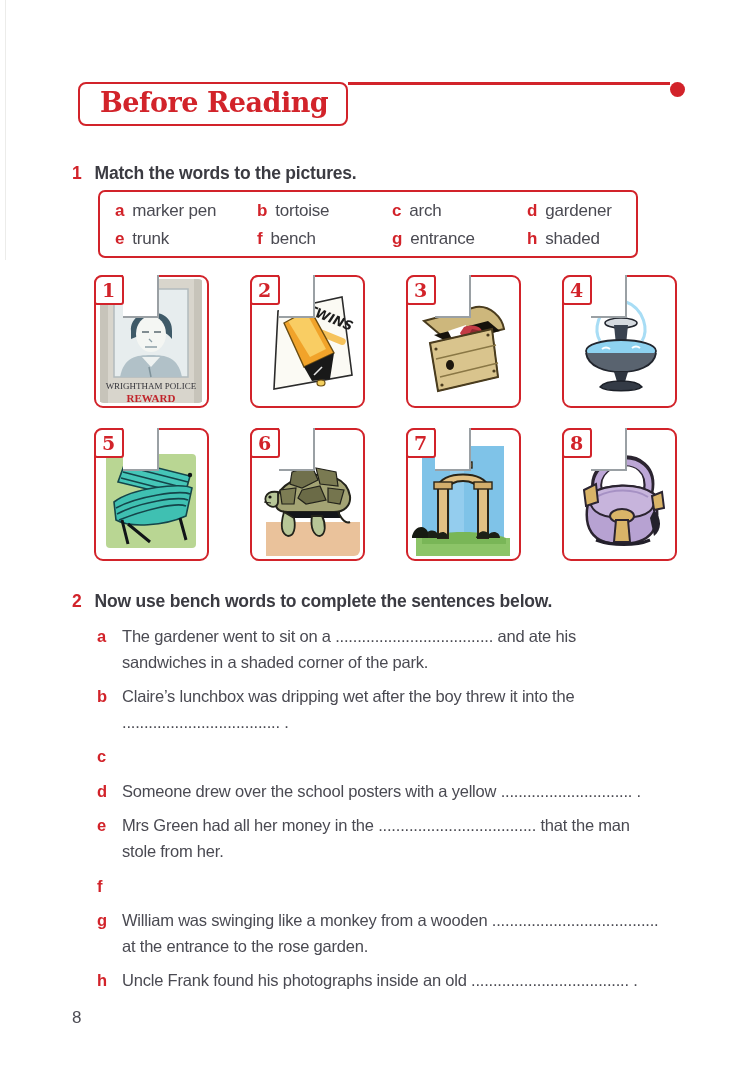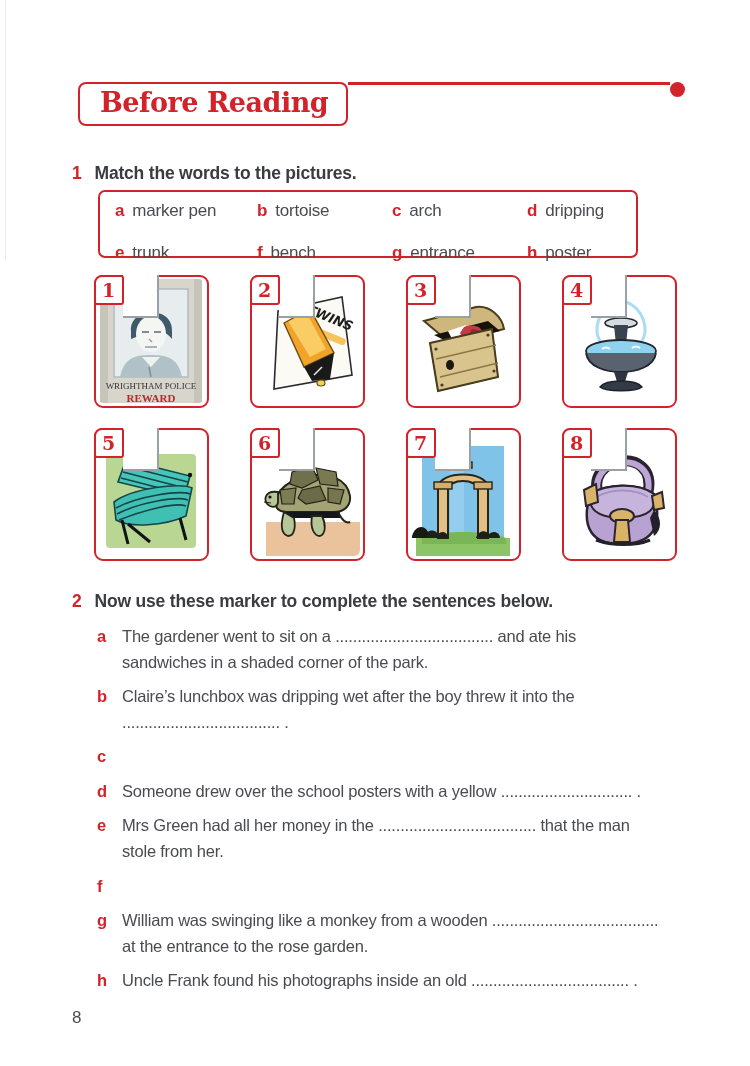--- a/index.html
+++ b/index.html
@@ -16,21 +16,21 @@
   .title-dot { width:15px; height:15px; border-radius:50%; background:#d2232a; }
 
   
   .ex-head { position:absolute; left:72px; font-size:17.5px; font-weight:bold; color:#3b3b42; letter-spacing:-0.2px; }
   .ex-head .ex-num { color:#d2232a; margin-right:13px; }
   #ex1-head { top:163px; }
   #ex2-head { top:591px; }
 
   
   .word-bank { position:absolute; left:98px; top:190px; width:540px; height:68px; border:2.5px solid #d2232a; border-radius:7px; background:#fff;
-    display:grid; grid-template-columns:142px 135px 135px auto; grid-auto-rows:min-content; padding:9px 0 0 15px; row-gap:22px; }
+    display:grid; grid-template-columns:142px 135px 135px auto; grid-auto-rows:min-content; padding:9px 0 0 15px; row-gap:8px; }
   .wb-item { font-size:17px; color:#4a4a52; letter-spacing:-0.2px; white-space:nowrap; }
   .wb-letter { color:#d2232a; font-weight:bold; margin-right:8px; }
 
   
   .cards { position:absolute; left:94px; top:275px; display:grid; grid-template-columns:repeat(4,115px); grid-template-rows:133px 133px; column-gap:41px; row-gap:20px; }
   .card { position:relative; border:2.5px solid #d2232a; border-radius:9px; background:#fff; }
   .card .illus { position:absolute; inset:2px; width:106px; height:124px; border-radius:6px; overflow:hidden; }
   .answer-tab { position:absolute; top:-2.5px; left:27px; width:36px; height:43px; background:#fff;
     border-right:2px solid #9aa0a4; border-bottom:2px solid #9aa0a4; z-index:3; }
   .badge { position:absolute; top:-2.5px; left:-2.5px; width:30px; height:30px; background:#fff; border:2.5px solid #d2232a;
@@ -62,25 +62,25 @@
   </div>
 
   <div class="ex-head" id="ex1-head">
     <span class="ex-num">1</span><span>Match the words to the pictures.</span>
   </div>
 
   <div class="word-bank">
     <span class="wb-item"><b class="wb-letter">a</b><span>marker pen</span></span>
     <span class="wb-item"><b class="wb-letter">b</b><span>tortoise</span></span>
     <span class="wb-item"><b class="wb-letter">c</b><span>arch</span></span>
-    <span class="wb-item"><b class="wb-letter">d</b><span>dripping</span></span>
+    <span class="wb-item"><b class="wb-letter">d</b><span>gardener</span></span>
     <span class="wb-item"><b class="wb-letter">e</b><span>trunk</span></span>
     <span class="wb-item"><b class="wb-letter">f</b><span>bench</span></span>
     <span class="wb-item"><b class="wb-letter">g</b><span>entrance</span></span>
-    <span class="wb-item"><b class="wb-letter">h</b><span>poster</span></span>
+    <span class="wb-item"><b class="wb-letter">h</b><span>shaded</span></span>
   </div>
 
   <div class="cards">
 
     <div class="card">
       <svg class="illus" viewBox="0 0 106 124">
         <rect x="2" y="0" width="102" height="124" fill="#d8d5cc"></rect>
         <rect x="2" y="0" width="8" height="124" fill="#c7c4ba"></rect>
         <rect x="96" y="0" width="8" height="124" fill="#c7c4ba"></rect>
         <rect x="16" y="10" width="74" height="88" fill="#e7edee" stroke="#b2bbbd" stroke-width="1.5"></rect>
@@ -238,21 +238,21 @@
         <path d="M30,108 C46,114 70,114 84,108" stroke="#23202b" stroke-width="3" fill="none"></path>
       </svg>
       <div class="answer-tab"></div>
       <div class="badge">
           <span>8</span>
         </div>
     </div>
   </div>
 
   <div class="ex-head" id="ex2-head">
-    <span class="ex-num">2</span><span>Now use these marker to complete the sentences below.</span>
+    <span class="ex-num">2</span><span>Now use bench words to complete the sentences below.</span>
   </div>
 
   <ul class="sentences">
     <li class="sentence">
         <span class="s-letter">a</span>
         <span class="s-text">The gardener went to sit on a .................................... and ate his sandwiches in a shaded corner of the park.</span>
       </li>
     <li class="sentence">
         <span class="s-letter">b</span>
         <span class="s-text">Claire’s lunchbox was dripping wet after the boy threw it into the .................................... .</span>

